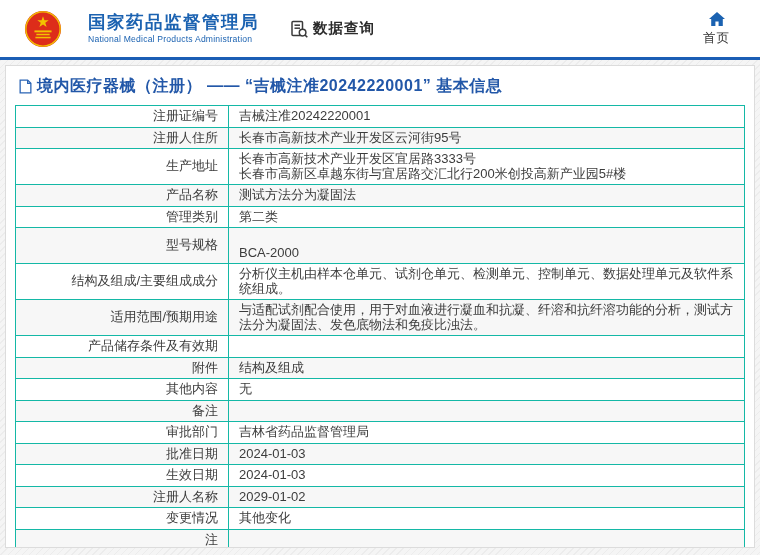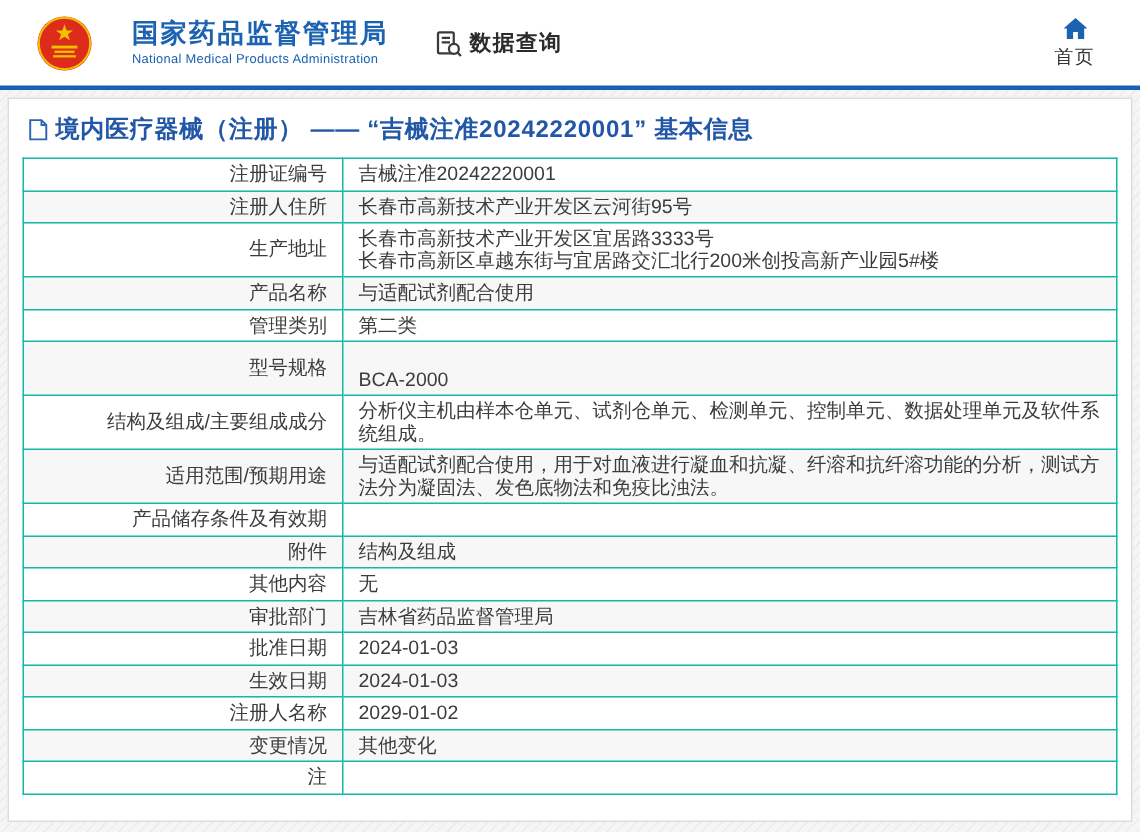--- a/index.html
+++ b/index.html
@@ -108,21 +108,21 @@
               <td class="lbl">注册人住所</td>
               <td class="val">长春市高新技术产业开发区云河街95号</td>
             </tr>
             <tr>
               <td class="lbl">生产地址</td>
               <td class="val">长春市高新技术产业开发区宜居路3333号
 长春市高新区卓越东街与宜居路交汇北行200米创投高新产业园5#楼</td>
             </tr>
             <tr>
               <td class="lbl">产品名称</td>
-              <td class="val">与适配试剂配合使用</td>
+              <td class="val">测试方法分为凝固法</td>
             </tr>
             <tr>
               <td class="lbl">管理类别</td>
               <td class="val">第二类</td>
             </tr>
             <tr>
               <td class="lbl">型号规格</td>
               <td class="val">
 BCA-2000</td>
             </tr>
@@ -138,20 +138,24 @@
               <td class="lbl">产品储存条件及有效期</td>
               <td class="val"></td>
             </tr>
             <tr>
               <td class="lbl">附件</td>
               <td class="val">结构及组成</td>
             </tr>
             <tr>
               <td class="lbl">其他内容</td>
               <td class="val">无</td>
+            </tr>
+            <tr>
+              <td class="lbl">备注</td>
+              <td class="val"></td>
             </tr>
             <tr>
               <td class="lbl">审批部门</td>
               <td class="val">吉林省药品监督管理局</td>
             </tr>
             <tr>
               <td class="lbl">批准日期</td>
               <td class="val">2024-01-03</td>
             </tr>
             <tr>

